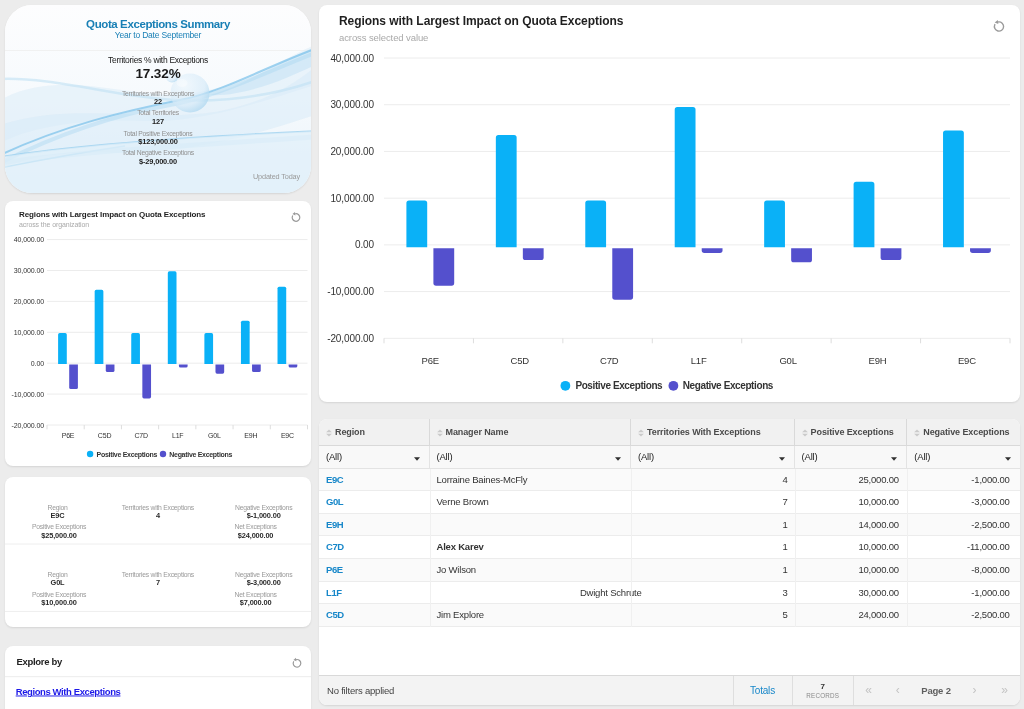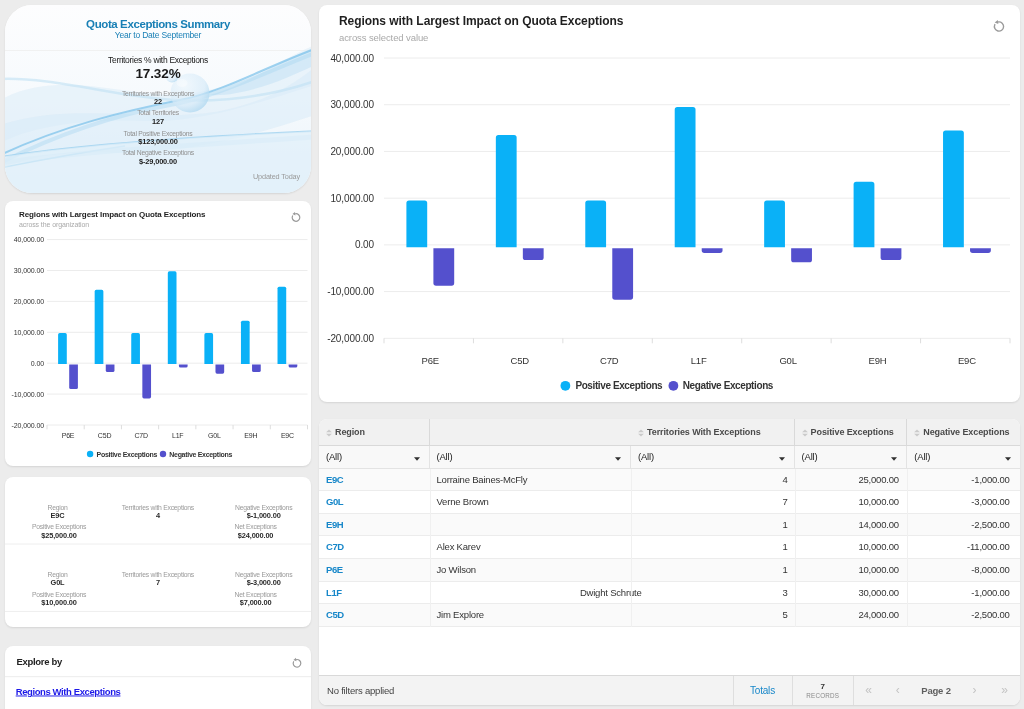--- a/index.html
+++ b/index.html
@@ -206,20 +206,24 @@
         <text x="256.4" y="384.4" font-size="10" font-weight="bold" fill="#333" letter-spacing="-0.4">Positive Exceptions</text>
         <circle cx="354.4" cy="380.8" r="4.9" fill="#5450cd"></circle>
         <text x="363.8" y="384.4" font-size="10" font-weight="bold" fill="#333" letter-spacing="-0.4">Negative Exceptions</text>
       </svg></div>
   <div class="card" style="left:319px;top:419px;width:701px;height:286px;">
       <div class="thead">
         <div class="th" style="left:0px;width:110.5px;"><svg width="12" height="14" style="position:absolute;left:4px;top:7px">
             <path d="M 3.1 6.2 L 8.9 6.2 L 6.0 3.4 Z" fill="#cacaca"></path>
             <path d="M 3.1 7.8 L 8.9 7.8 L 6.0 10.6 Z" fill="#cacaca"></path>
           </svg><span>Region</span></div>
+        <div class="th" style="left:110.5px;width:201.5px;"><svg width="12" height="14" style="position:absolute;left:4px;top:7px">
+            <path d="M 3.1 6.2 L 8.9 6.2 L 6.0 3.4 Z" fill="#cacaca"></path>
+            <path d="M 3.1 7.8 L 8.9 7.8 L 6.0 10.6 Z" fill="#cacaca"></path>
+          </svg><span>Manager Name</span></div>
         <div class="th" style="left:312px;width:163.60000000000002px;"><svg width="12" height="14" style="position:absolute;left:4px;top:7px">
             <path d="M 3.1 6.2 L 8.9 6.2 L 6.0 3.4 Z" fill="#cacaca"></path>
             <path d="M 3.1 7.8 L 8.9 7.8 L 6.0 10.6 Z" fill="#cacaca"></path>
           </svg><span>Territories With Exceptions</span></div>
         <div class="th" style="left:475.6px;width:112.69999999999993px;"><svg width="12" height="14" style="position:absolute;left:4px;top:7px">
             <path d="M 3.1 6.2 L 8.9 6.2 L 6.0 3.4 Z" fill="#cacaca"></path>
             <path d="M 3.1 7.8 L 8.9 7.8 L 6.0 10.6 Z" fill="#cacaca"></path>
           </svg><span>Positive Exceptions</span></div>
         <div class="th" style="left:588.3px;width:112.70000000000005px;"><svg width="12" height="14" style="position:absolute;left:4px;top:7px">
             <path d="M 3.1 6.2 L 8.9 6.2 L 6.0 3.4 Z" fill="#cacaca"></path>
@@ -258,21 +262,21 @@
         <div class="td num" style="left:588.3px;width:102.40000000000005px;">-3,000.00</div>
       </div>
       <div class="trow odd" style="top:94.8px">
         <div class="td reg" style="left:0px;width:110.5px;">E9H</div>
         <div class="td num" style="left:312px;width:156.60000000000002px;">1</div>
         <div class="td num" style="left:475.6px;width:104.29999999999993px;">14,000.00</div>
         <div class="td num" style="left:588.3px;width:102.40000000000005px;">-2,500.00</div>
       </div>
       <div class="trow" style="top:117.4px">
         <div class="td reg" style="left:0px;width:110.5px;">C7D</div>
-        <div class="td" style="left:110.5px;width:201.5px;">Alex Karev</div>
+        <div class="td" style="left:110.5px;width:201.5px;font-weight:bold;">Alex Karev</div>
         <div class="td num" style="left:312px;width:156.60000000000002px;">1</div>
         <div class="td num" style="left:475.6px;width:104.29999999999993px;">10,000.00</div>
         <div class="td num" style="left:588.3px;width:102.40000000000005px;">-11,000.00</div>
       </div>
       <div class="trow odd" style="top:140.0px">
         <div class="td reg" style="left:0px;width:110.5px;">P6E</div>
         <div class="td" style="left:110.5px;width:201.5px;">Jo Wilson</div>
         <div class="td num" style="left:312px;width:156.60000000000002px;">1</div>
         <div class="td num" style="left:475.6px;width:104.29999999999993px;">10,000.00</div>
         <div class="td num" style="left:588.3px;width:102.40000000000005px;">-8,000.00</div>

